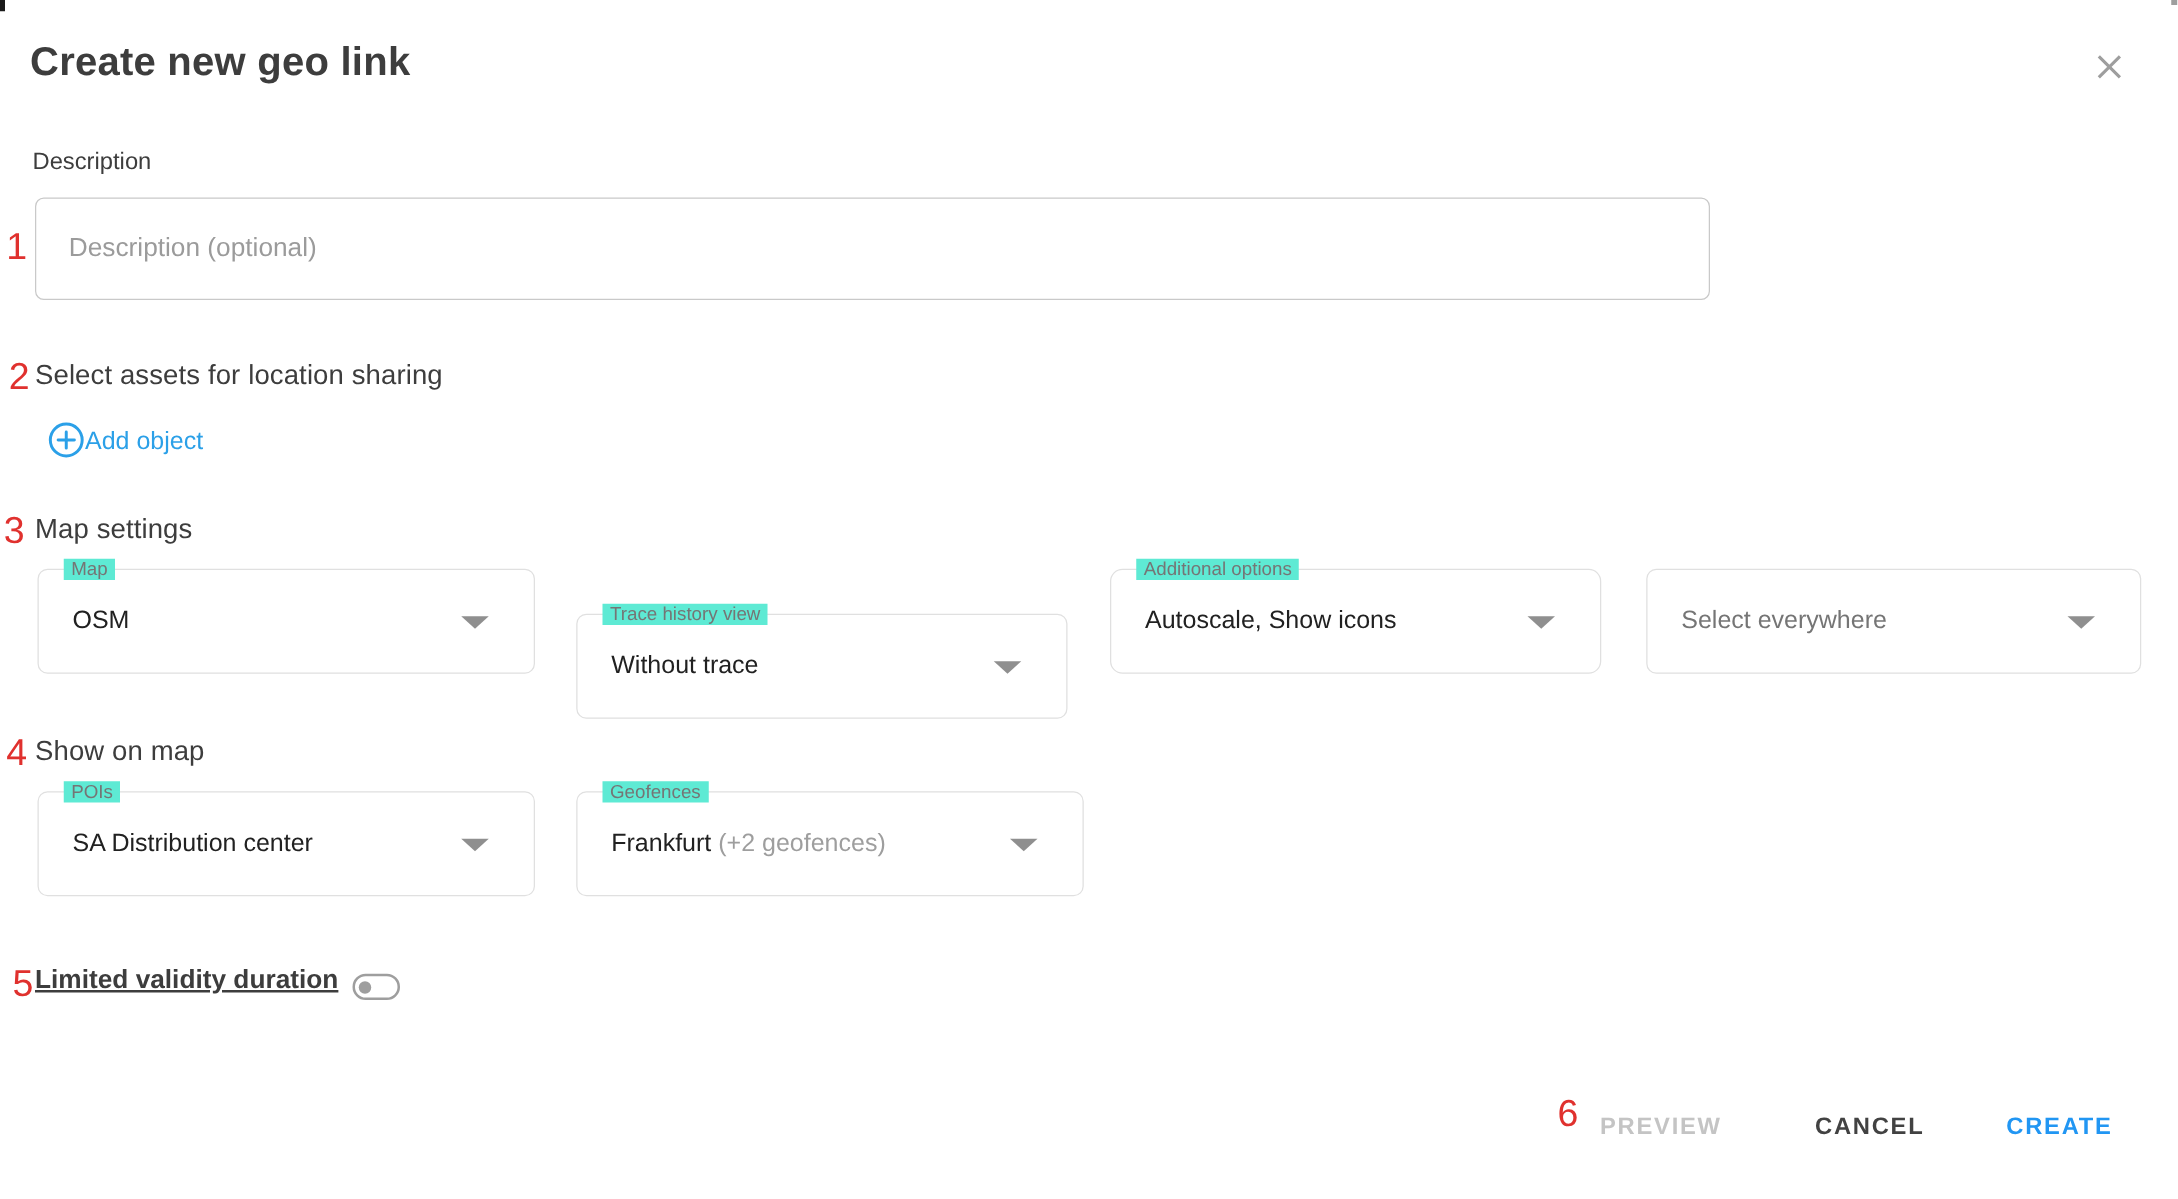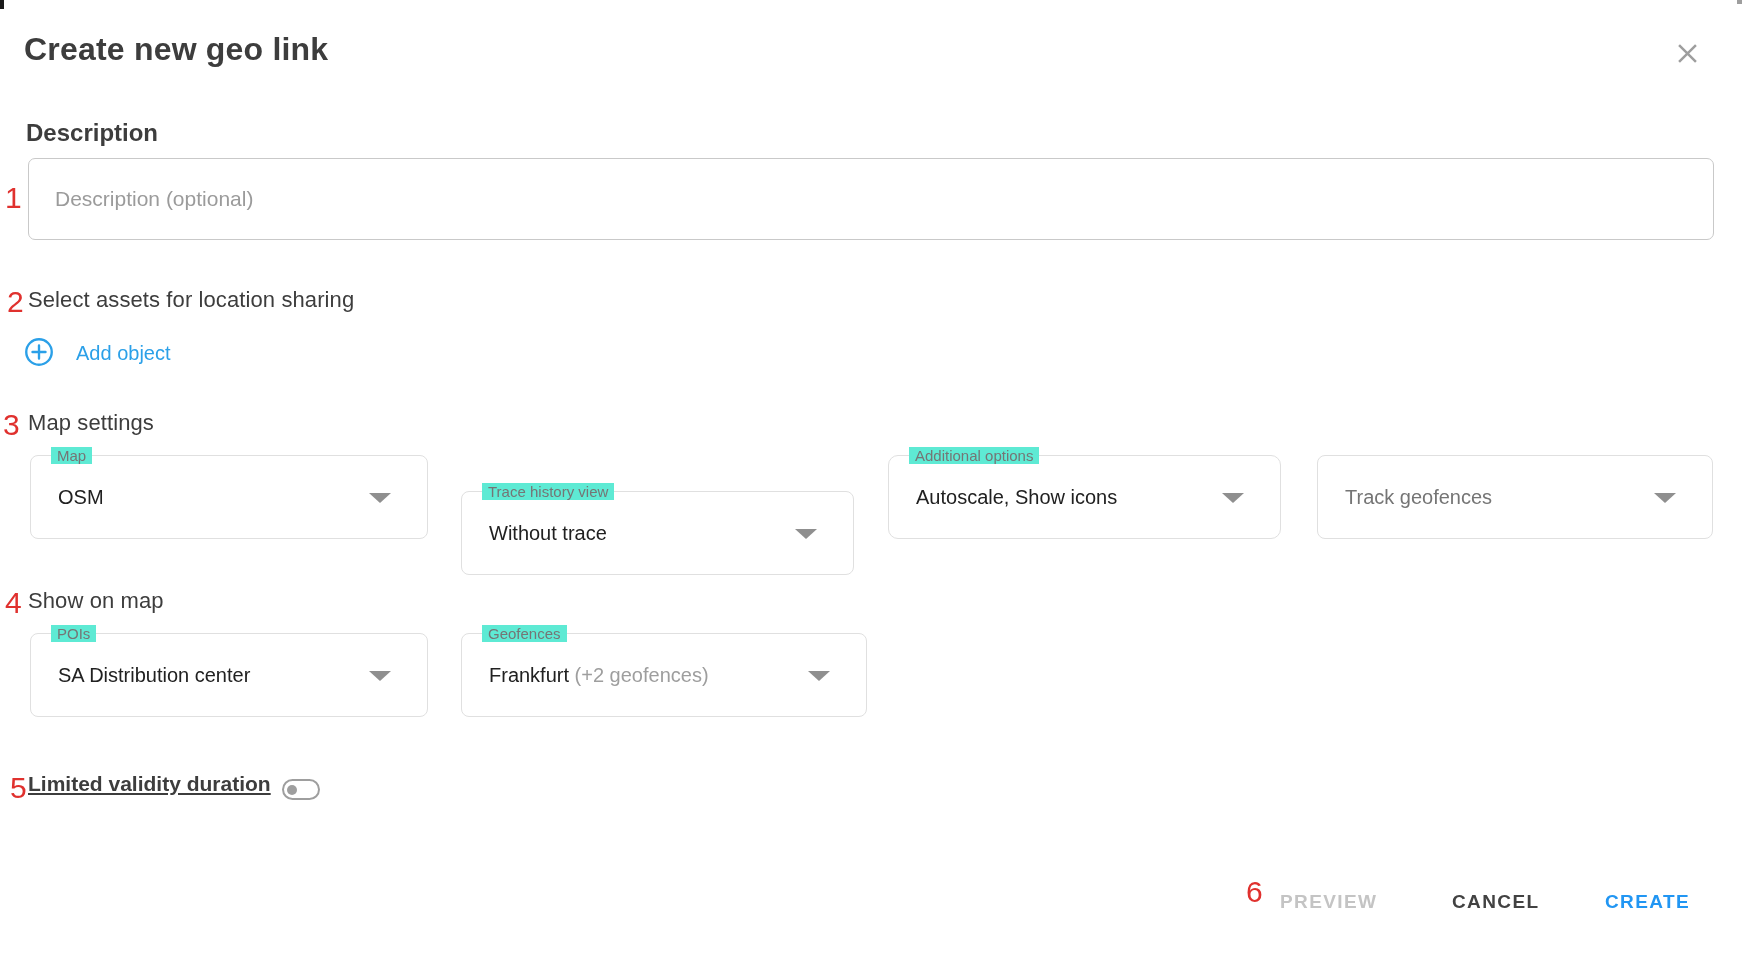--- a/index.html
+++ b/index.html
@@ -23,25 +23,25 @@
   }
   .close-btn {
     position: absolute; left: 1671px; top: 39px;
     width: 32px; height: 32px;
     background: none; border: none; cursor: pointer;
     display: flex; align-items: center; justify-content: center;
   }
 
   .field-heading {
     position: absolute; left: 26px; top: 119px;
-    font-size: 24px; font-weight: 700; color: #3d3d3d; text-align: center;
+    font-size: 19px; font-weight: 400; color: #3d3d3d; text-align: center;
   }
   .desc-input {
     position: absolute; left: 28px; top: 158px;
-    width: 1686px; height: 82px;
+    width: 1340px; height: 82px;
     border: 1px solid #c9c9c9; border-radius: 7px;
     padding: 0 26px;
     font-family: "Liberation Sans", sans-serif;
     font-size: 21px; color: #212121;
     outline: none; background: #fff;
   }
   .desc-input::placeholder { color: #9b9b9b; opacity: 1; }
 
   .marker {
     position: absolute;
@@ -57,22 +57,22 @@
 
   .section-heading {
     position: absolute; left: 28px;
     font-size: 22px; font-weight: 400; color: #3d3d3d; letter-spacing: 0.1px;
   }
   .sh-assets   { top: 287px; }
   .sh-map      { top: 410px; }
   .sh-show     { top: 588px; }
 
   .add-object {
-    position: absolute; left: 24px; top: 337px;
-    display: flex; align-items: center; gap: 22px;
+    position: absolute; left: 38px; top: 337px;
+    display: flex; align-items: center; gap: 0;
     background: none; border: none; cursor: pointer;
   }
   .add-object .label {
     font-family: "Liberation Sans", sans-serif;
     font-size: 20px; color: #2ba0e8;
   }
 
   .select-field {
     position: absolute; height: 84px;
     border: 1px solid #e0e0e0; border-radius: 8px;
@@ -186,21 +186,21 @@
     <span class="chevron"></span>
   </div>
 
   <div class="select-field row-map sf-3">
     <span class="fl-label">Additional options</span>
     <span class="fl-value">Autoscale, Show icons</span>
     <span class="chevron"></span>
   </div>
 
   <div class="select-field placeholder-style row-map sf-4">
-    <span class="fl-value">Track geofences</span>
+    <span class="fl-value">Select everywhere</span>
     <span class="chevron"></span>
   </div>
 
   <h2 class="section-heading sh-show">Show on map</h2>
 
   <div class="select-field row-show sf-1">
     <span class="fl-label">POIs</span>
     <span class="fl-value"><span>SA Distribution center</span><span class="suffix"></span></span>
     <span class="chevron"></span>
   </div>

